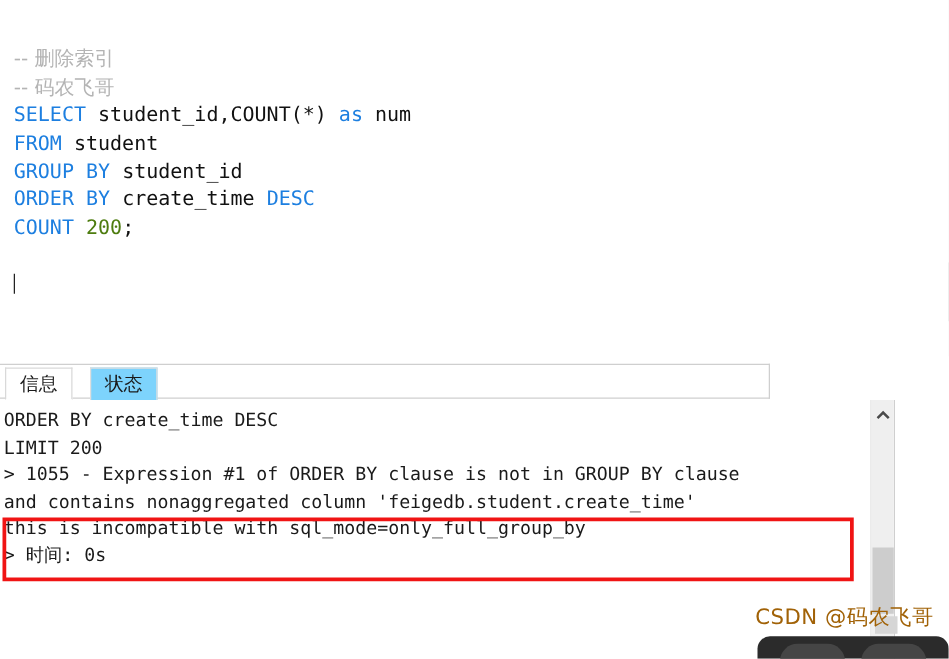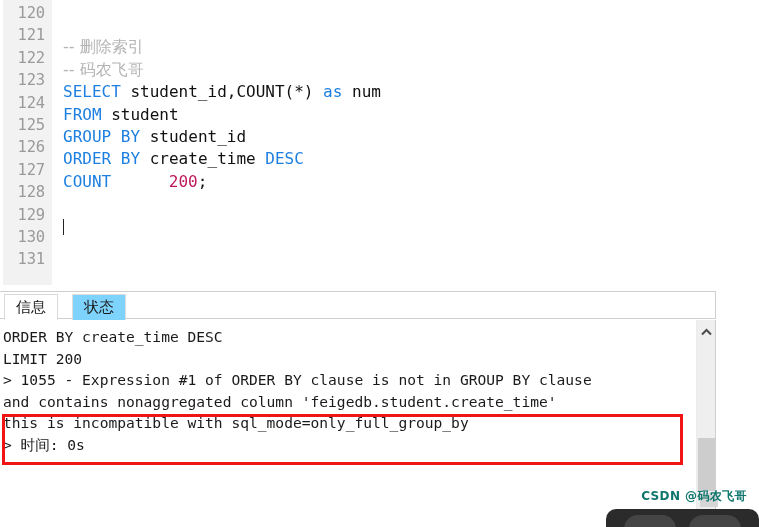--- a/index.html
+++ b/index.html
@@ -50,21 +50,21 @@
   }
   .code .cl {
     height: 22.4px;
     line-height: 22.4px;
     font-size: 16px;
     white-space: pre;
     color: #000000;
     font-family: "DejaVu Sans Mono", "Liberation Mono", monospace;
   }
   .kw   { color: #1d7fe0; }
-  .num  { color: #be185d; margin-left: 48px; }
+  .num  { color: #4d7c0f; }
   .cmt  { color: #b4b4b4; }
   .pln  { color: #111111; }
   .caret {
     display: inline-block;
     width: 1px; height: 16px;
     background: #222;
     vertical-align: -3px;
   }
   .cjk { font-family: "DejaVu Sans", "Liberation Sans", sans-serif; }
 
@@ -86,21 +86,21 @@
     position: absolute;
     left: 0; bottom: 5px;
     width: 19px; height: 18px;
     display: flex; align-items: center; justify-content: center;
   }
 
   
   .tabstrip {
     position: absolute;
     left: 0; top: 291px;
-    width: 716px; height: 28px;
+    width: 616px; height: 28px;
     background: #ffffff;
     border-top: 1px solid #cfcfcf;
     border-bottom: 1px solid #cfcfcf;
     border-right: 1px solid #cfcfcf;
   }
   .tab {
     position: absolute;
     top: 2px;
     height: 26px;
     line-height: 25px;
@@ -180,26 +180,25 @@
     background: transparent;
     pointer-events: none;
     z-index: 12;
   }
 
   
   .watermark {
     position: absolute;
     right: 12px; bottom: 22px;
     font-family: "DejaVu Sans", "Liberation Sans", sans-serif;
-    font-size: 12px;
-    color: #0f766e;
+    font-size: 17px;
+    color: #a16207;
     letter-spacing: 0.4px;
     white-space: nowrap;
     z-index: 14;
-    font-weight: bold;
   }
   .bottom-artifact {
     position: absolute;
     left: 606px; bottom: 0;
     width: 153px; height: 18px;
     background: #2b2b2b;
     border-top-left-radius: 10px;
     border-top-right-radius: 10px;
     z-index: 13;
   }
@@ -235,34 +234,20 @@
     z-index: 11;
   }
 </style>
 </head>
 <body>
 
 <div id="app">
 
   <div class="editor-wrap">
 
-    <div class="gutter">
-      <div class="ln">120</div>
-      <div class="ln">121</div>
-      <div class="ln">122</div>
-      <div class="ln">123</div>
-      <div class="ln">124</div>
-      <div class="ln">125</div>
-      <div class="ln">126</div>
-      <div class="ln">127</div>
-      <div class="ln">128</div>
-      <div class="ln">129</div>
-      <div class="ln">130</div>
-      <div class="ln">131</div>
-    </div>
 
     <div class="code" id="code-area">
         <div class="cl">&nbsp;</div>
         <div class="cl"><span class="cmt cjk">-- 删除索引</span></div>
         <div class="cl"><span class="cmt cjk">-- 码农飞哥</span></div>
         <div class="cl"><span class="kw">SELECT</span><span class="pln"> student_id,COUNT(*) </span><span class="kw">as</span><span class="pln"> num</span></div>
         <div class="cl"><span class="kw">FROM</span><span class="pln"> student</span></div>
         <div class="cl"><span class="kw">GROUP</span><span class="pln"> </span><span class="kw">BY</span><span class="pln"> student_id</span></div>
         <div class="cl"><span class="kw">ORDER</span><span class="pln"> </span><span class="kw">BY</span><span class="pln"> create_time </span><span class="kw">DESC</span></div>
         <div class="cl"><span class="kw">COUNT</span><span class="pln"> </span><span class="num">200</span><span class="pln">;</span></div>

